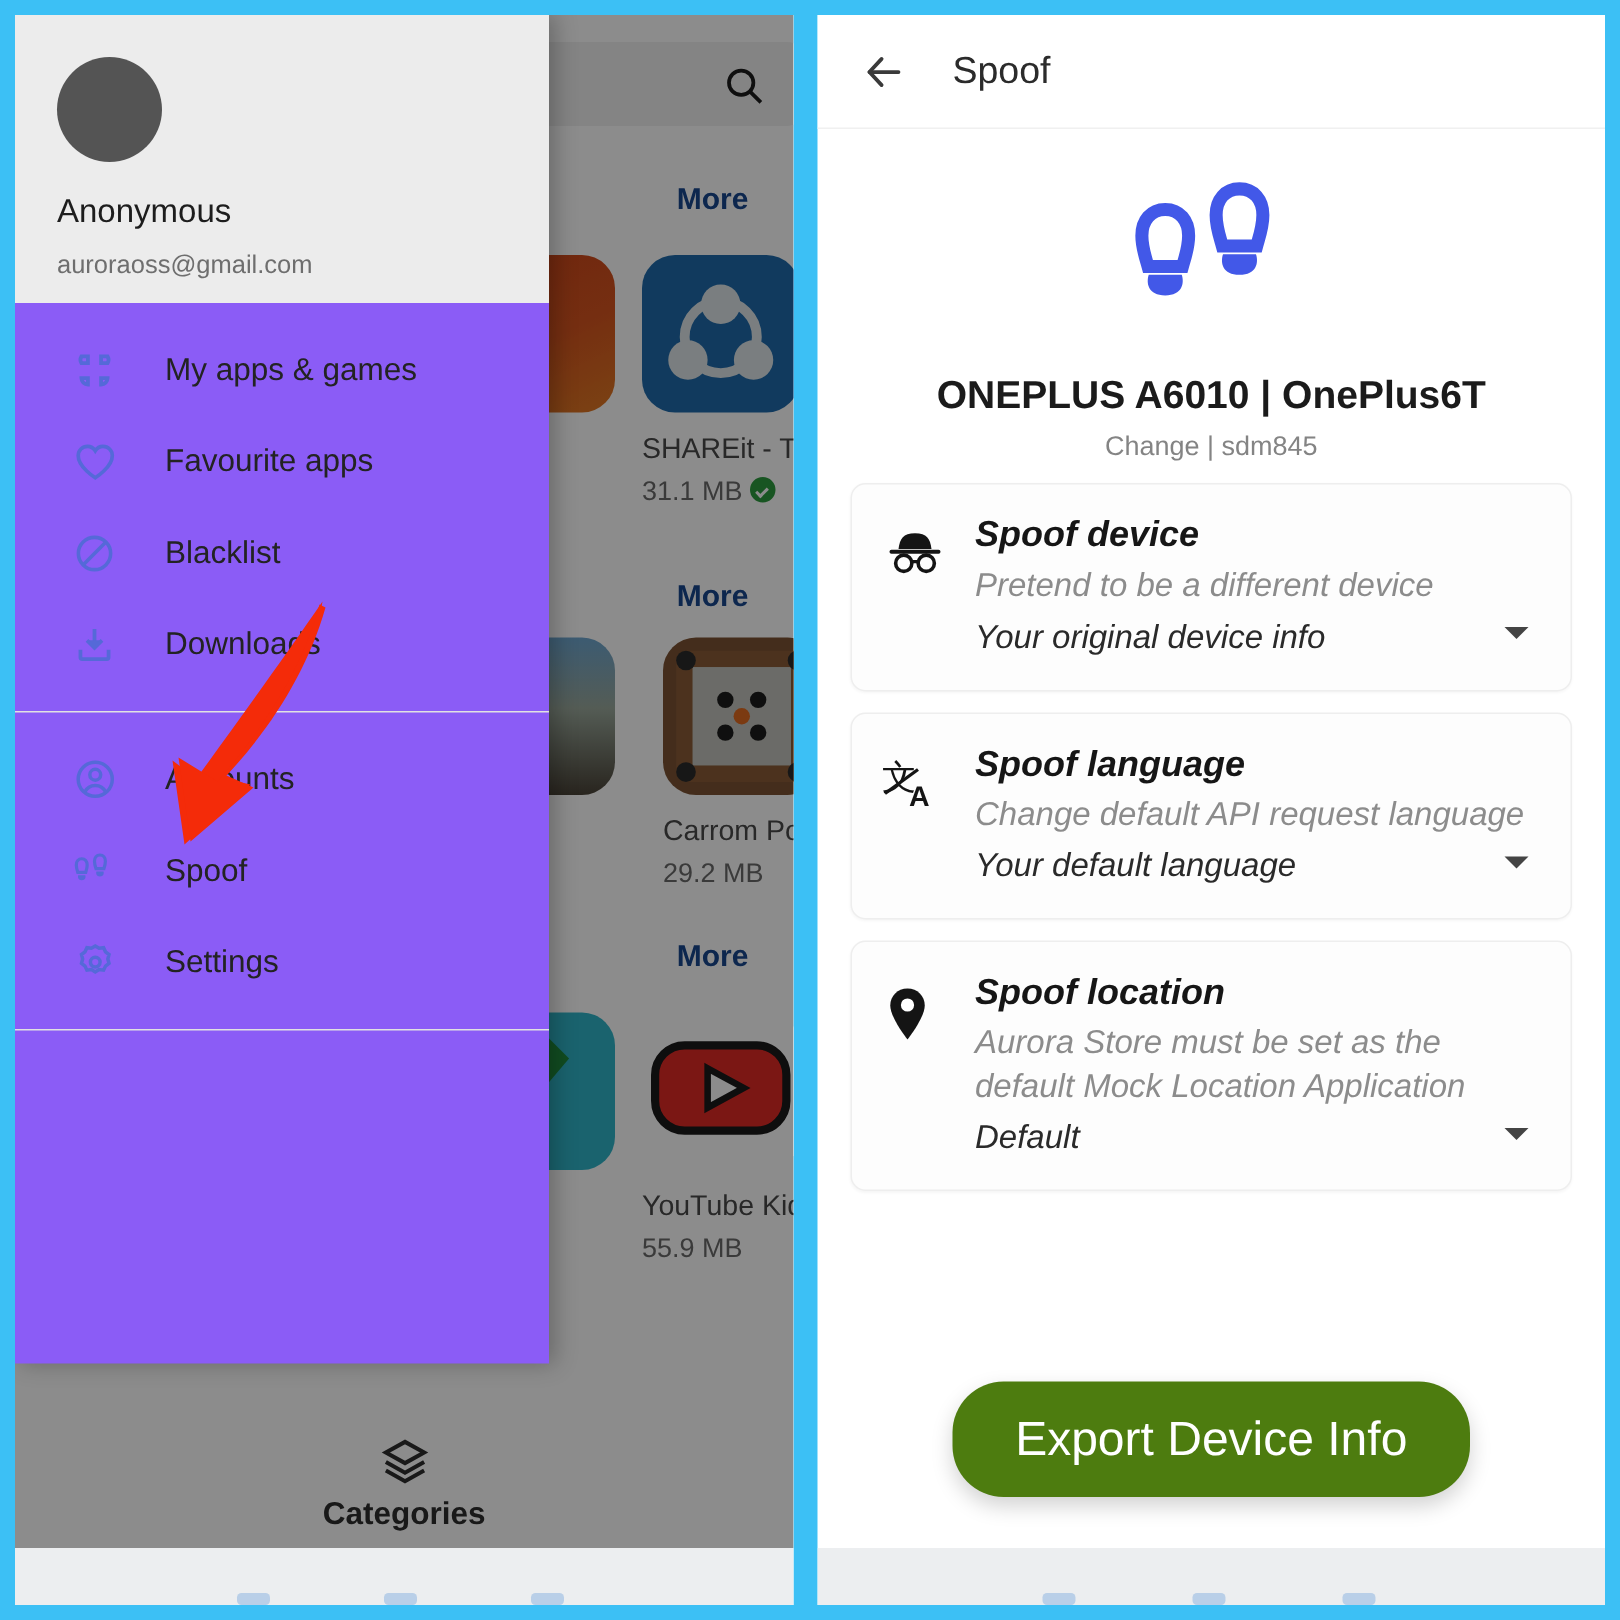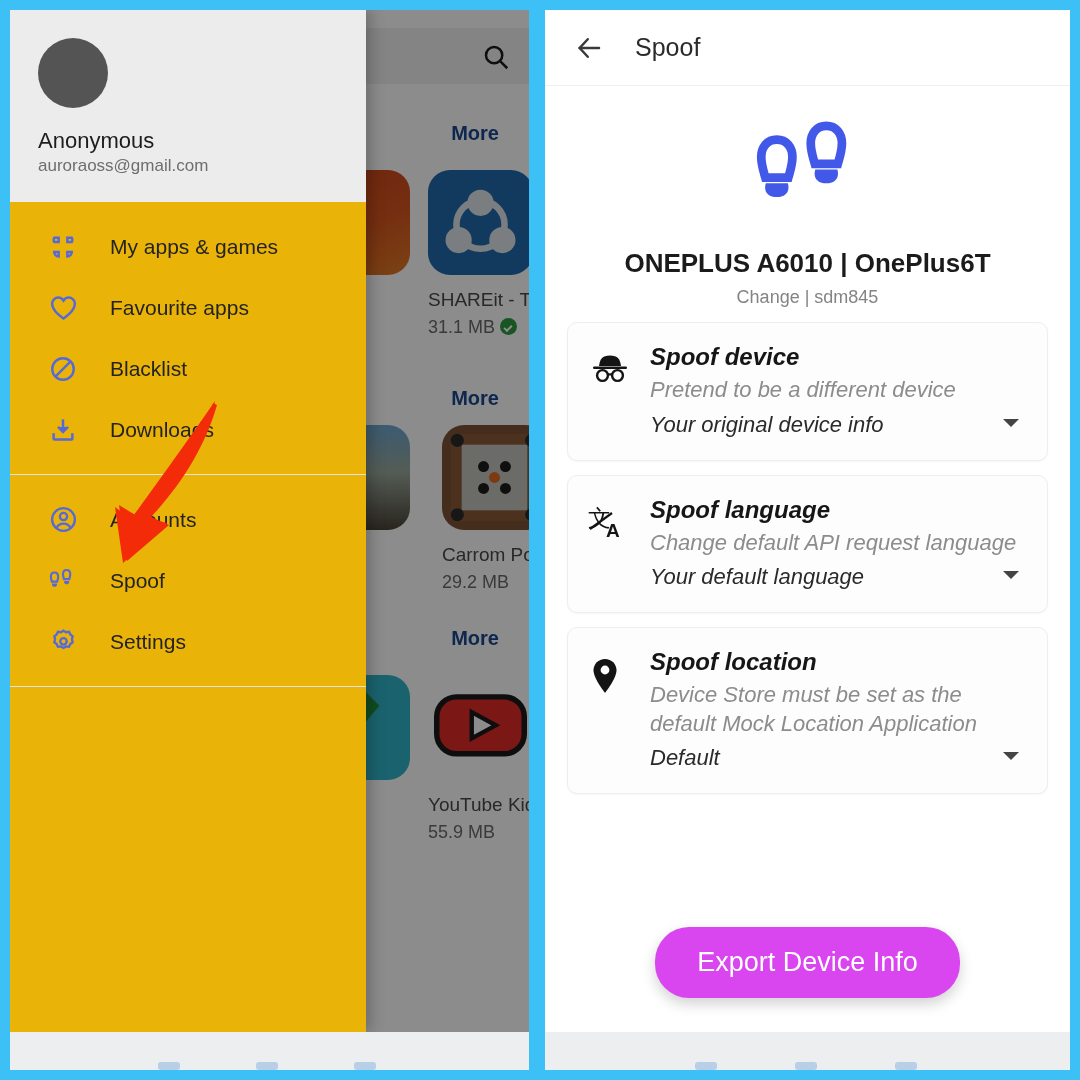--- a/index.html
+++ b/index.html
@@ -58,31 +58,31 @@
 
   
   .sysbar {
     position:absolute; left:0; right:0; bottom:0; height:38px;
     background:#eceef0;
   }
   .sysdot { position:absolute; bottom:0; width:22px; height:8px; background:#b9cfe8; border-radius:3px; }
 
   
   .drawer {
-    position:absolute; left:0; top:0; width:356px; height:1022px;
-    background:#eab308; box-shadow:4px 0 14px rgba(0,0,0,0.25);
+    position:absolute; left:0; top:0; width:356px; height:899px;
+    background:#8b5cf6; box-shadow:4px 0 14px rgba(0,0,0,0.25);
   }
   .drawer-header {
     height:192px; background:#ececec; padding:28px 28px 0 28px; position:relative;
   }
   .avatar {
     width:70px; height:70px; border-radius:50%; background:#545454;
   }
   .acct-name { margin-top:20px; font-size:22px; color:#1d1d1d; }
-  .acct-mail { margin-top:2px; font-size:17px; color:#6e6e6e; }
+  .acct-mail { margin-top:13px; font-size:17px; color:#6e6e6e; }
 
   .drawer-group { padding:14px 0; }
   .drawer-sep { height:1px; background:#e2e2e2; margin:0; }
 
   .drawer-item {
     display:flex; align-items:center; height:61px; padding-left:36px; cursor:pointer;
   }
   .drawer-item .di-icon {
     width:34px; height:34px; display:flex; align-items:center; justify-content:center;
     flex:0 0 34px;
@@ -127,21 +127,21 @@
   .card-icon { flex:0 0 62px; display:flex; justify-content:flex-start; padding-top:8px; }
   .card-body { flex:1; min-width:0;font-style:italic; }
   .card-title { font-size:24px; font-weight:bold; color:#161616; }
   .card-sub { margin-top:5px; font-size:22px; color:#8c8c8c; line-height:1.3; }
   .card-value-row { margin-top:7px; display:flex; align-items:center; justify-content:space-between; }
   .card-value { font-size:22px; color:#2a2a2a; }
   .caret { flex:0 0 auto; margin-right:6px; }
 
   .cta-wrap { position:absolute; left:0; right:0; bottom:72px; display:flex; justify-content:center; }
   .cta {
-    background:#d946ef; color:#ffffff; font-size:27px;
+    background:#4d7c0f; color:#ffffff; font-size:32px;
     padding:20px 42px; border-radius:34px; border:none;
     box-shadow:0 6px 14px rgba(0,0,0,0.18); cursor:pointer;
     font-family:"Liberation Sans", sans-serif;
   }
 </style>
 </head>
 <body>
 
 <div class="screen">
 
@@ -418,21 +418,21 @@
 
     <div class="card">
       <div class="card-icon">
         <svg width="34" height="40" viewBox="0 0 34 40">
           <path d="M17 3 C10.4 3 5.5 8 5.5 14.3 C5.5 22.5 17 37 17 37 C17 37 28.5 22.5 28.5 14.3 C28.5 8 23.6 3 17 3 Z" fill="#141414"></path>
           <circle cx="17" cy="14" r="4.4" fill="#ffffff"></circle>
         </svg>
       </div>
       <div class="card-body">
         <div class="card-title">Spoof location</div>
-        <div class="card-sub">Device Store must be set as the default Mock Location Application</div>
+        <div class="card-sub">Aurora Store must be set as the default Mock Location Application</div>
         <div class="card-value-row">
           <span class="card-value">Default</span>
           <span class="caret">
             <svg width="20" height="14" viewBox="0 0 20 14">
                 <path d="M2 3 L18 3 L10 11 Z" fill="#444"></path>
               </svg>
           </span>
         </div>
       </div>
     </div>

